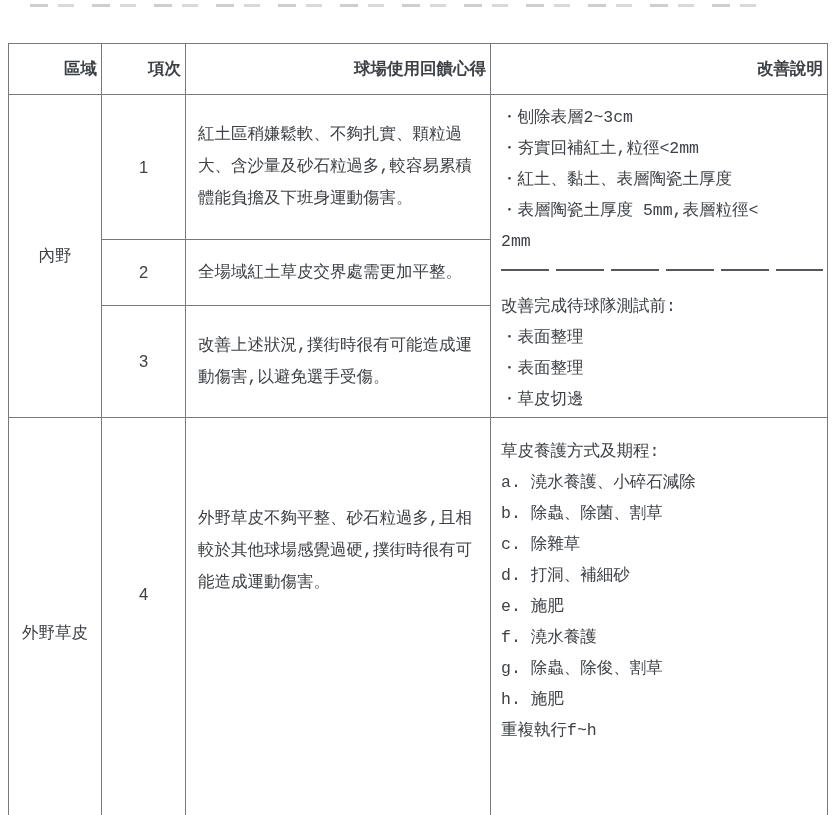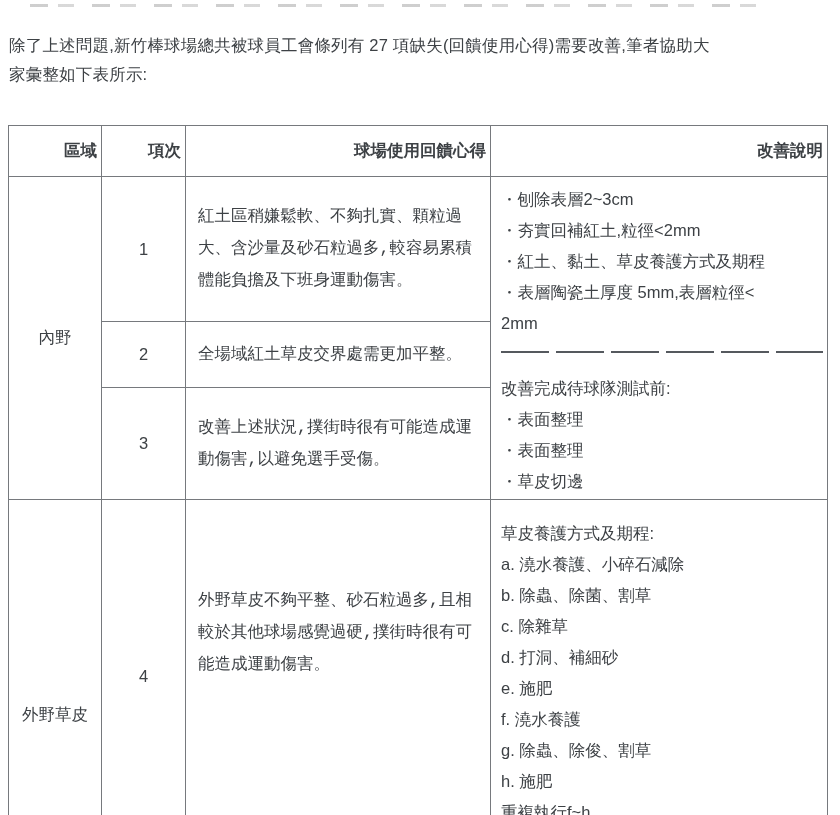--- a/index.html
+++ b/index.html
@@ -64,20 +64,21 @@
     padding:6px 12px;
     line-height:32px;
     text-align:left;
     font-family:Liberation Mono, monospace;
   }
   td.cell-improve{
     vertical-align:top;
     padding:7px 2px 0 10px;
     line-height:31px;
     text-align:left;
+    font-family:Liberation Mono, monospace;
   }
   tr.row-1{height:145px;}
   tr.row-2{height:66px;}
   tr.row-3{height:112px;}
   tr.row-4{height:430px;}
   tr.row-4 td.cell-no{padding-bottom:76px;}
   tr.row-4 td.cell-feedback{padding-bottom:170px;}
   tr.row-4 td.cell-improve{padding-top:18px;}
   .imp-line{line-height:31px;}
   .dashed-divider{
@@ -87,24 +88,20 @@
   }
   .bullet{display:inline;}
 </style>
 </head>
 <body>
 
 <div class="page">
 
   <div class="clipped-line"></div>
 
-  <div class="intro">
-    <div>除了上述問題,新竹棒球場總共被球員工會條列有 27 項缺失(回饋使用心得)需要改善,筆者協助大</div>
-    <div>家彙整如下表所示:</div>
-  </div>
 
   <table class="report">
     <colgroup>
       <col class="c-region">
         <col class="c-no">
         <col class="c-feedback">
         <col class="c-improve">
     </colgroup>
     <tbody>
         <tr class="row-header">
@@ -114,21 +111,21 @@
       <th>改善說明</th>
     </tr>
 
     <tr class="row-1">
       <td class="cell-region" rowspan="3">內野</td>
       <td class="cell-no">1</td>
       <td class="cell-feedback">紅土區稍嫌鬆軟、不夠扎實、顆粒過大、含沙量及砂石粒過多,較容易累積體能負擔及下班身運動傷害。</td>
       <td class="cell-improve" rowspan="3">
         <div class="imp-line"><span class="bullet">・</span><span>刨除表層2~3cm</span></div>
         <div class="imp-line"><span class="bullet">・</span><span>夯實回補紅土,粒徑&lt;2mm</span></div>
-        <div class="imp-line"><span class="bullet">・</span><span>紅土、黏土、草皮養護方式及期程</span></div>
+        <div class="imp-line"><span class="bullet">・</span><span>紅土、黏土、表層陶瓷土厚度</span></div>
         <div class="imp-line"><span class="bullet">・</span><span>表層陶瓷土厚度 5mm,表層粒徑&lt;</span></div>
         <div class="imp-line">2mm</div>
         <div class="dashed-divider"></div>
         <div class="imp-line">改善完成待球隊測試前:</div>
         <div class="imp-line"><span class="bullet">・</span><span>表面整理</span></div>
         <div class="imp-line"><span class="bullet">・</span><span>表面整理</span></div>
         <div class="imp-line"><span class="bullet">・</span><span>草皮切邊</span></div>
       </td>
     </tr>
     <tr class="row-2">

